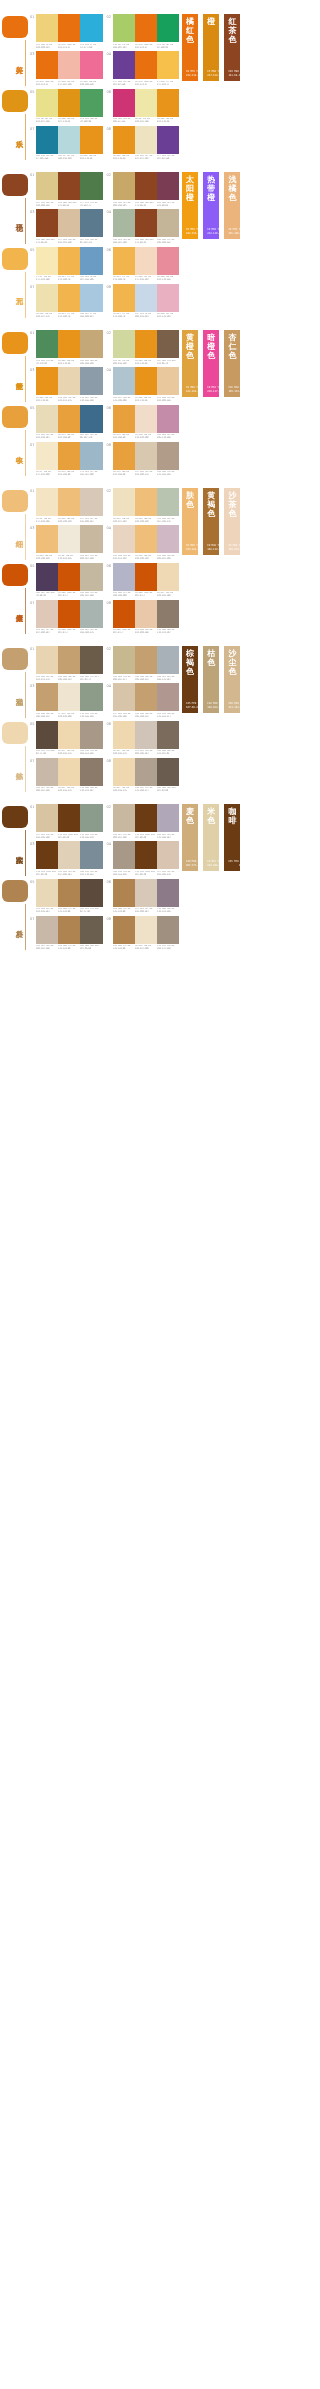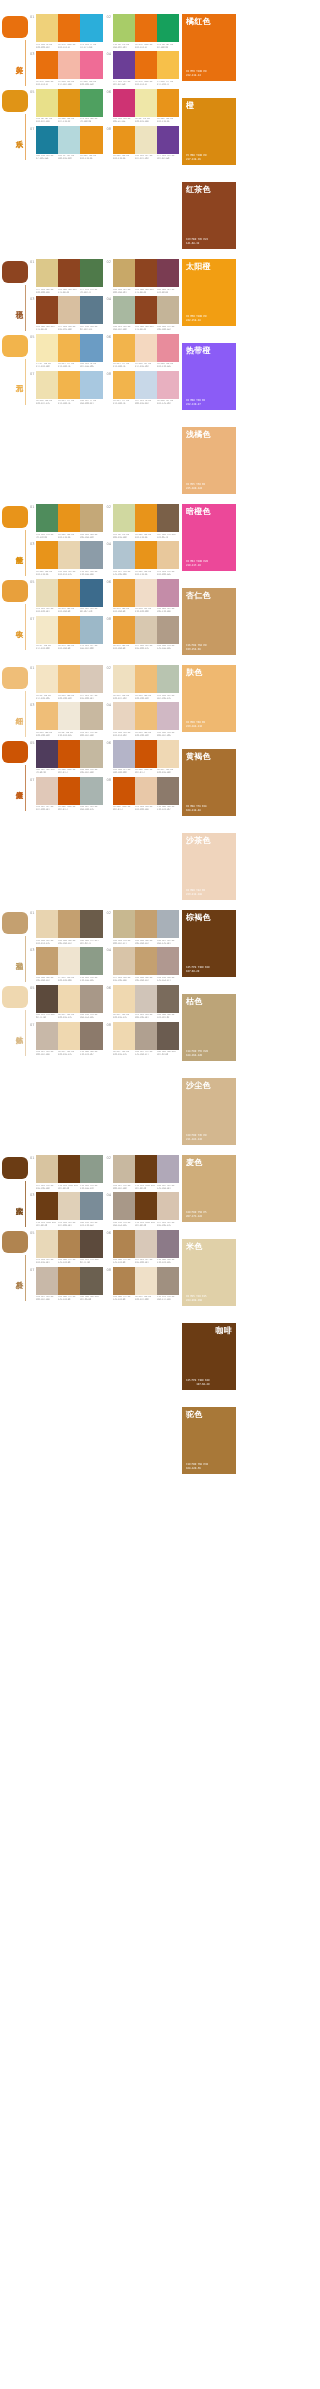--- a/index.html
+++ b/index.html
@@ -92,22 +92,22 @@
     transform-origin: left top;
     overflow: hidden;
   }
   .code span { display: block; white-space: nowrap; }
 
   
   .bigs {
     flex: 0 0 58px;
     width: 58px;
     display: flex;
-    flex-direction: column;
-    gap: 17px;
+    flex-direction: row;
+    gap: 5px;
     padding-right: 4px;
   }
   .big {
     position: relative;
     height: 67px;
     padding: 3px 4px;
   }
   .big-name {
     font-size: 8px;
     line-height: 9px;
@@ -747,20 +747,27 @@
                 <span>216-200-176</span>
               </div>
               <div class="code">
                 <span>C35 M38 Y46 K0</span>
                 <span>176-156-136</span>
               </div>
             </div>
           </div>
         </div>
         <div class="bigs">
+          <div class="big" style="background: rgb(222, 162, 62);">
+            <div class="big-name">黄橙色</div>
+            <div class="big-code">
+              <span>C6 M40 Y80 K0</span>
+              <span>222-162-62</span>
+            </div>
+          </div>
           <div class="big" style="background: #ec4899;">
             <div class="big-name">暗橙色</div>
             <div class="big-code">
               <span>C0 M63 Y100 K20</span>
               <span>210-117-10</span>
             </div>
           </div>
           <div class="big" style="background: rgb(199, 154, 98);">
             <div class="big-name">杏仁色</div>
             <div class="big-code">

